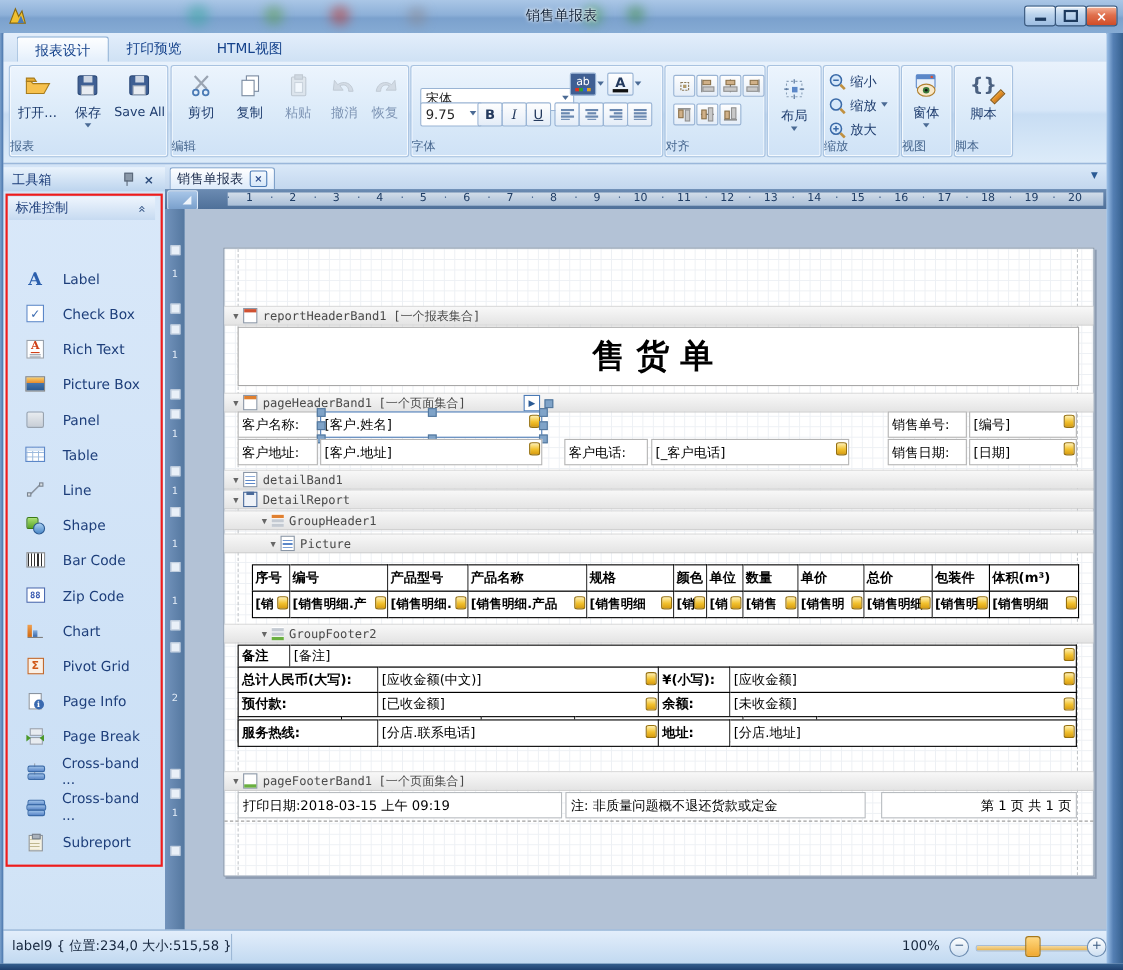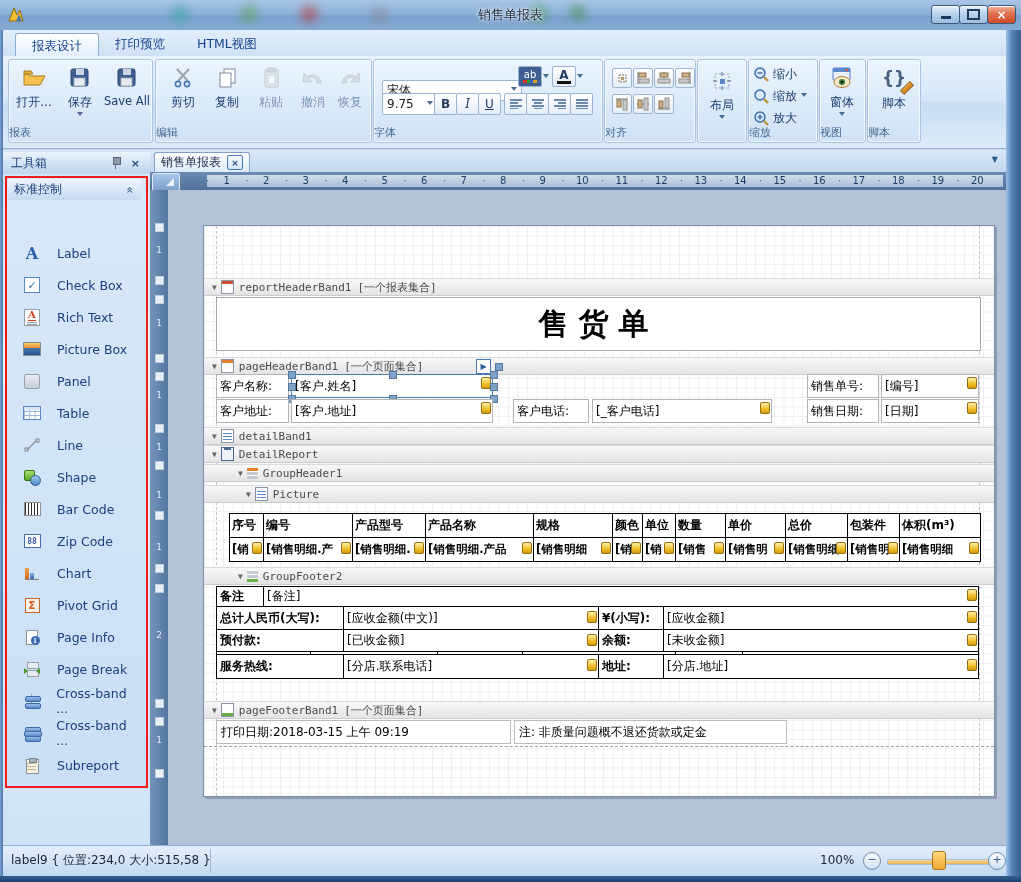--- a/index.html
+++ b/index.html
@@ -983,20 +983,23 @@
         <span class="bi pf"></span>
         <span class="bname">pageFooterBand1</span>
         <span class="bnote">[一个页面集合]</span>
       </div>
       <div class="ftbox" style="left:12px;top:494px;width:295px;">
           <span>打印日期:2018-03-15 上午 09:19</span>
         </div>
       <div class="ftbox" style="left:310px;top:494px;width:273px;">
           <span>注: 非质量问题概不退还货款或定金</span>
         </div>
+      <div class="ftbox" style="left:597px;top:494px;width:178px;justify-content:flex-end;">
+          <span>第 1 页 共 1 页</span>
+        </div>
       <div class="a" style="left:0;top:520px;width:790px;border-top:1px dashed #a0a0a0;"></div>
     </div>
   </div>
 
   <div class="a statusbar">
     <span class="stext">label9 { 位置:234,0 大小:515,58 }</span>
     <span class="ssep"></span>
     <span class="a" style="left:817px;top:7px;font-size:12px;color:#15253c;">100%</span>
     <span class="zbtn" style="left:860px;top:6px;"><span>−</span></span>
     <span class="ztrack"></span>

